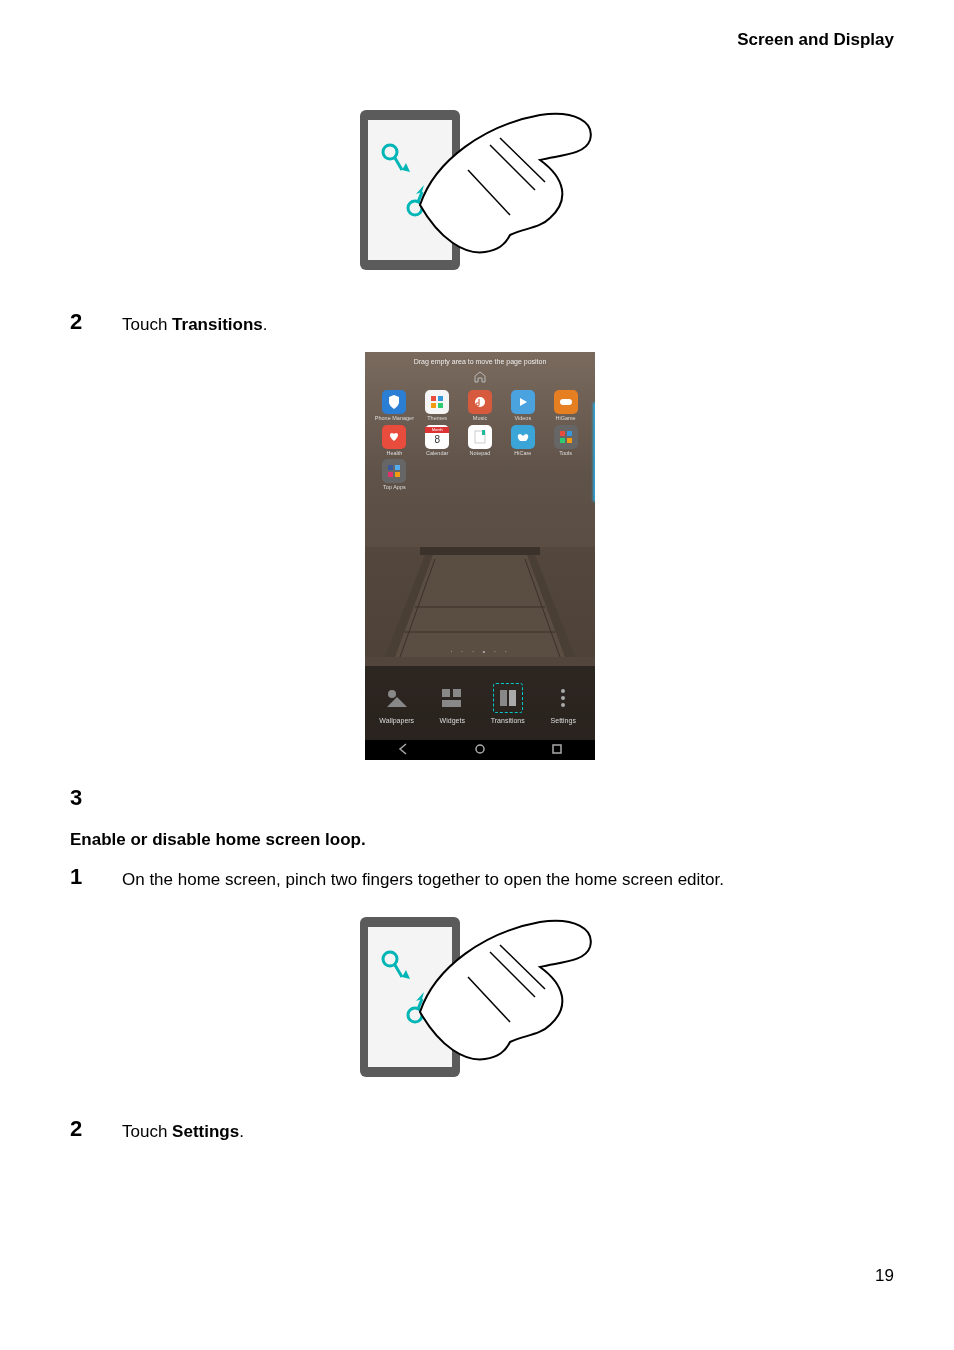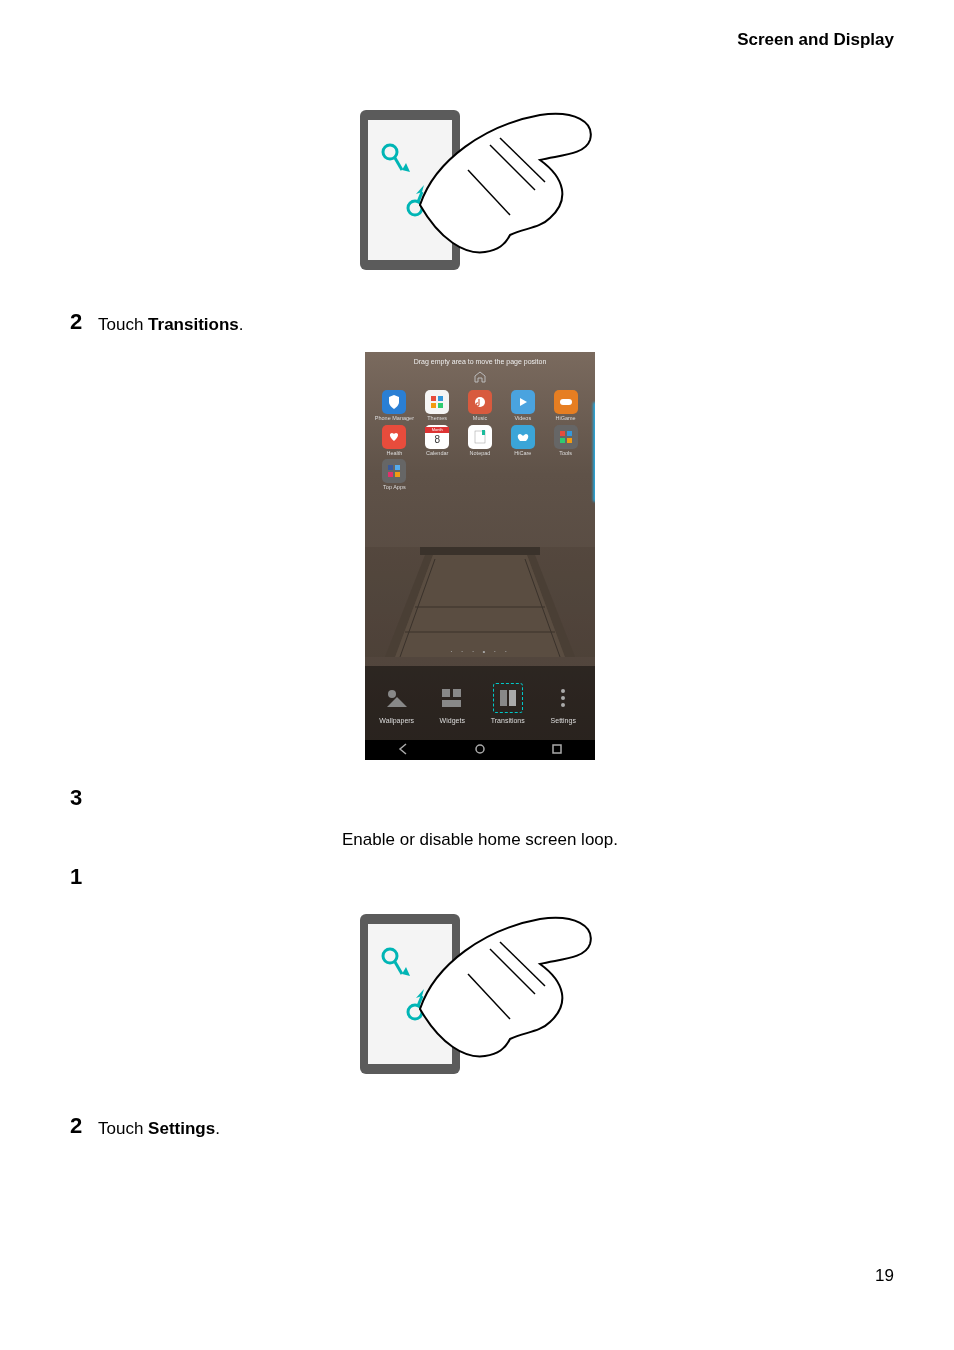--- a/index.html
+++ b/index.html
@@ -27,23 +27,23 @@
   .content {
     position: absolute;
     left: 70px;
     top: 90px;
     width: 820px;
   }
   .illu-wrap { text-align: center; margin: 10px 0 25px; }
   .illu-wrap svg { display: inline-block; }
   .step-row { display: flex; align-items: flex-start; margin-bottom: 14px; }
   .step-num { font-weight: bold; font-size: 22px; width: 28px; flex-shrink: 0; line-height: 1.2; }
-  .step-text { font-size: 17px; line-height: 1.6; padding-top: 2px; }
+  .step-text { font-size: 17px; line-height: 1.6; padding-top: 2px; margin-left: 24px; }
   .step-text strong { font-weight: bold; }
-  .section-heading { font-weight: normal; font-size: 17px; margin: 18px 0 14px; text-align: center; }
+  .section-heading { font-weight: bold; font-size: 17px; margin: 18px 0 14px; }
   
   .phone-shot {
     width: 230px;
     height: 408px;
     margin: 10px auto 25px;
     background: linear-gradient(#7a6a5e 0%, #5f5248 30%, #4b3f37 100%);
     position: relative;
     font-family: Arial, sans-serif;
     overflow: hidden;
   }
@@ -357,20 +357,21 @@
   </div>
 
   <div class="step-row">
     <div class="step-num">3</div>
   </div>
 
   <div class="section-heading">Enable or disable home screen loop.</div>
 
   <div class="step-row">
     <div class="step-num">1</div>
+    <div class="step-text">On the home screen, pinch two fingers together to open the home screen editor.</div>
   </div>
 
   <div class="illu-wrap">
     <svg width="280" height="180" viewBox="0 0 280 180">
       <rect x="20" y="10" width="100" height="160" rx="6" fill="#5b5b5b"></rect>
       <rect x="28" y="20" width="84" height="140" fill="#f4f4f4"></rect>
       <circle cx="50" cy="52" r="7" fill="none" stroke="#00b5b5" stroke-width="3"></circle>
       <path d="M55 58 L62 70" stroke="#00b5b5" stroke-width="3" fill="none"></path>
       <polygon points="62,70 66,63 70,72" fill="#00b5b5"></polygon>
       <circle cx="75" cy="108" r="7" fill="none" stroke="#00b5b5" stroke-width="3"></circle>

